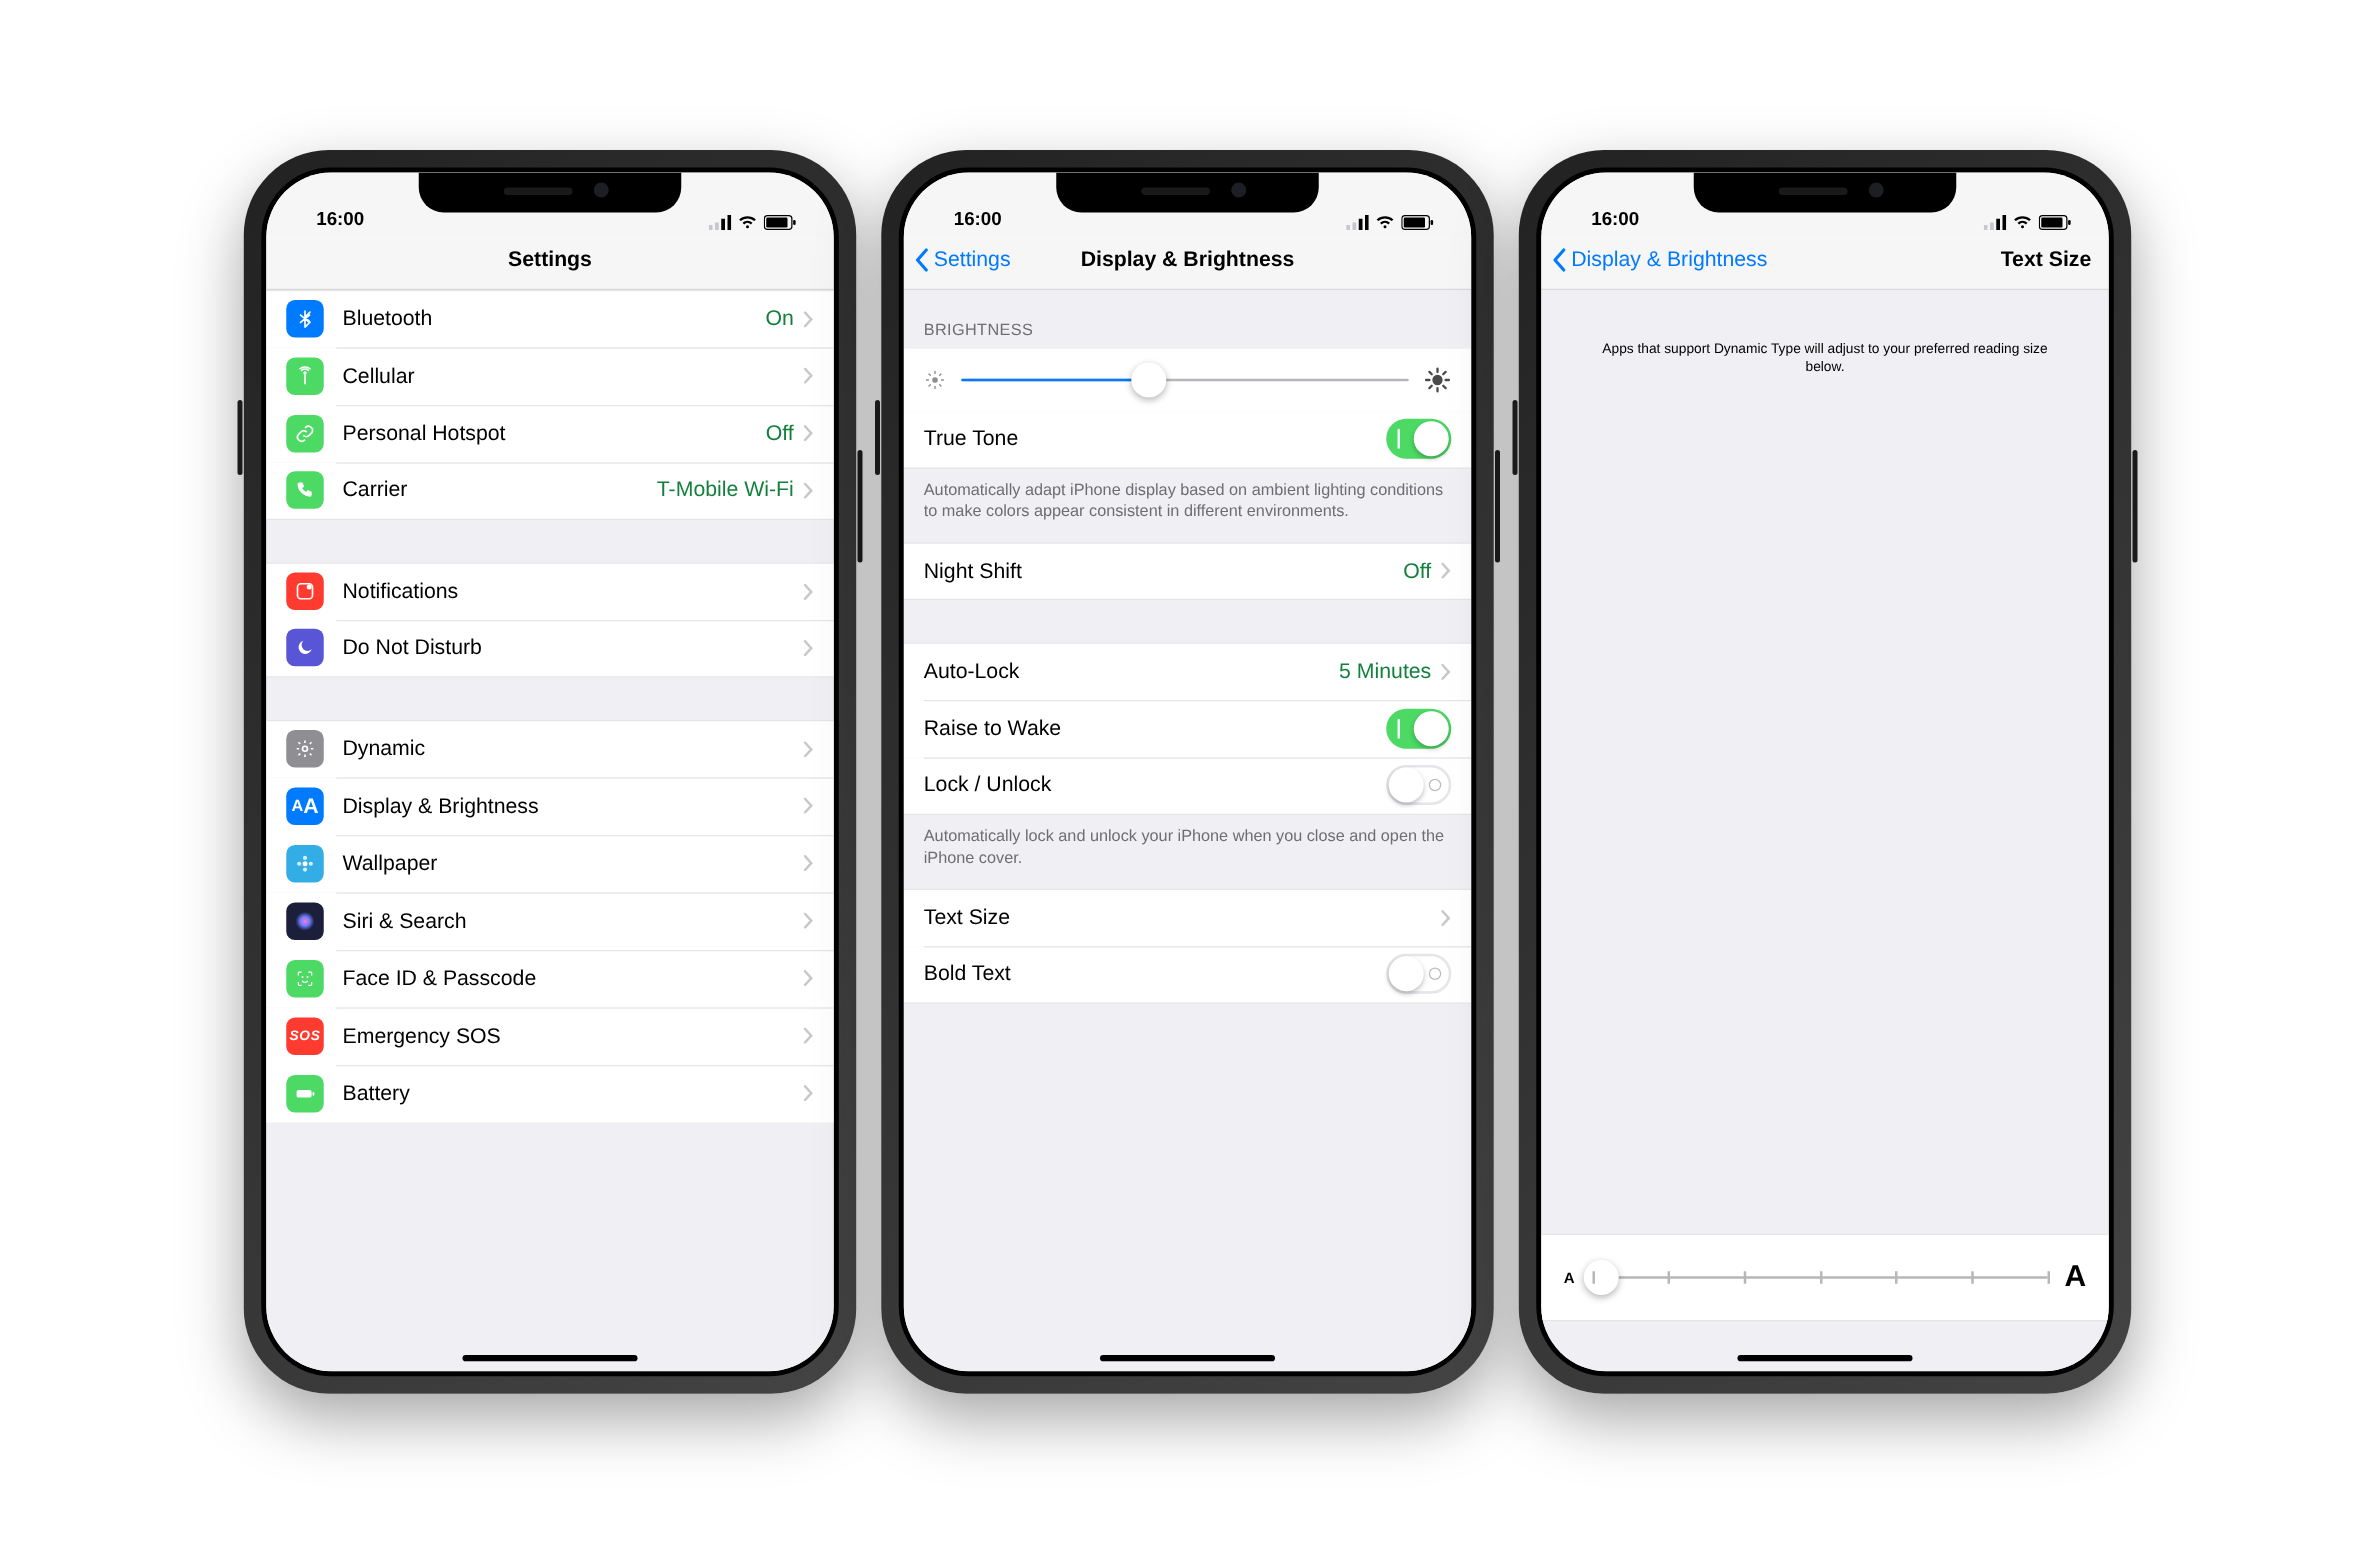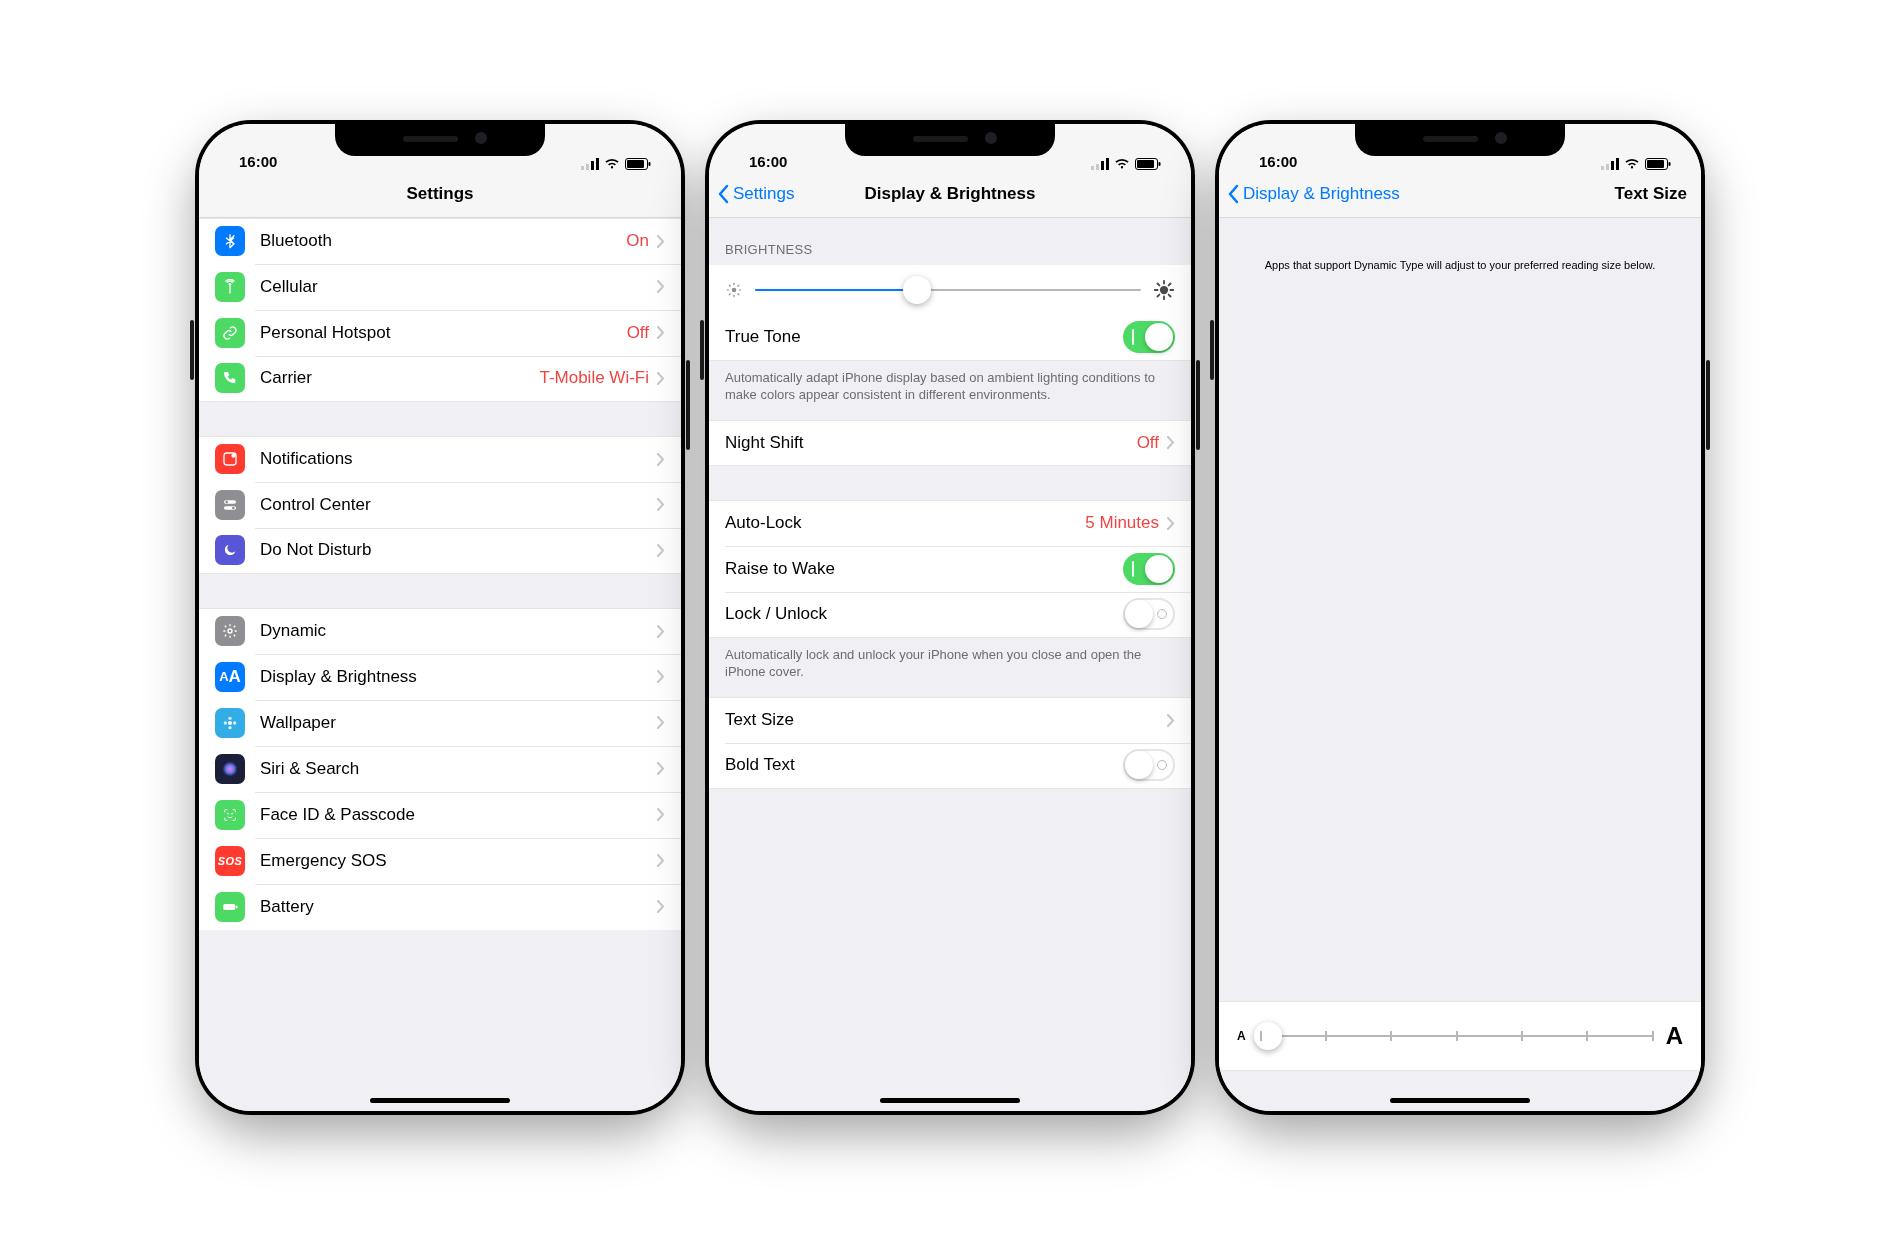--- a/index.html
+++ b/index.html
@@ -12,20 +12,21 @@
     justify-content: center;
     align-items: center;
     gap: 20px;
   }
 
   .phone {
     width: 490px;
     height: 995px;
     background: linear-gradient(135deg,#222,#444);
     border-radius: 68px;
+    padding: 14px;
     box-shadow: 0 20px 50px rgba(0,0,0,.35);
     position: relative;
   }
   .phone::before {
     content:"";
     position:absolute;
     left:-5px; top:200px;
     width:4px; height:60px;
     background:#1a1a1a;
     border-radius:3px;
@@ -172,21 +173,21 @@
     margin-right: 15px;
     display:flex;
     align-items:center;
     justify-content:center;
     color:#fff;
     font-size: 15px;
     font-weight: 600;
   }
   .row .label { font-size: 17px; flex:0 1 auto; }
   .row .spacer { flex:1; }
-  .row .value { font-size: 17px; color: #ef4444; margin-right: 8px; }
+  .row .value { font-size: 17px; color: #15803d; margin-right: 8px; }
 
   .chev { color: #c7c7cc; }
   .chev svg { width:8px; height:13px; display:block; }
 
   .gap { height: 34px; }
 
   .switch {
     width: 52px; height: 32px;
     border-radius: 16px;
     position: relative;
@@ -392,37 +393,20 @@
           </div>
           <div class="gap"></div>
           <div class="row first">
             <div class="icon" style="background: rgb(255, 59, 48);">
               <svg viewBox="0 0 24 24" width="16" height="16">
                 <rect x="3" y="3" width="18" height="18" rx="4" fill="none" stroke="#fff" stroke-width="2"></rect>
                 <circle cx="17" cy="7" r="3" fill="#fff"></circle>
               </svg>
             </div>
             <span class="label">Notifications</span>
-            <span class="spacer"></span>
-            <span class="chev">
-              <svg viewBox="0 0 8 13">
-                <path d="M1 1l5 5.5L1 12" stroke="#c7c7cc" stroke-width="2" fill="none" stroke-linecap="round"></path>
-              </svg>
-            </span>
-          </div>
-          <div class="row">
-            <div class="icon" style="background: rgb(142, 142, 147);">
-              <svg viewBox="0 0 24 24" width="16" height="16">
-                <rect x="3" y="5" width="18" height="5" rx="2.5" fill="#fff"></rect>
-                <rect x="3" y="14" width="18" height="5" rx="2.5" fill="#fff"></rect>
-                <circle cx="7" cy="7.5" r="2" fill="#8e8e93"></circle>
-                <circle cx="17" cy="16.5" r="2" fill="#8e8e93"></circle>
-              </svg>
-            </div>
-            <span class="label">Control Center</span>
             <span class="spacer"></span>
             <span class="chev">
               <svg viewBox="0 0 8 13">
                 <path d="M1 1l5 5.5L1 12" stroke="#c7c7cc" stroke-width="2" fill="none" stroke-linecap="round"></path>
               </svg>
             </span>
           </div>
           <div class="row last">
             <div class="icon" style="background: rgb(88, 86, 214);">
               <svg viewBox="0 0 24 24" width="16" height="16">

